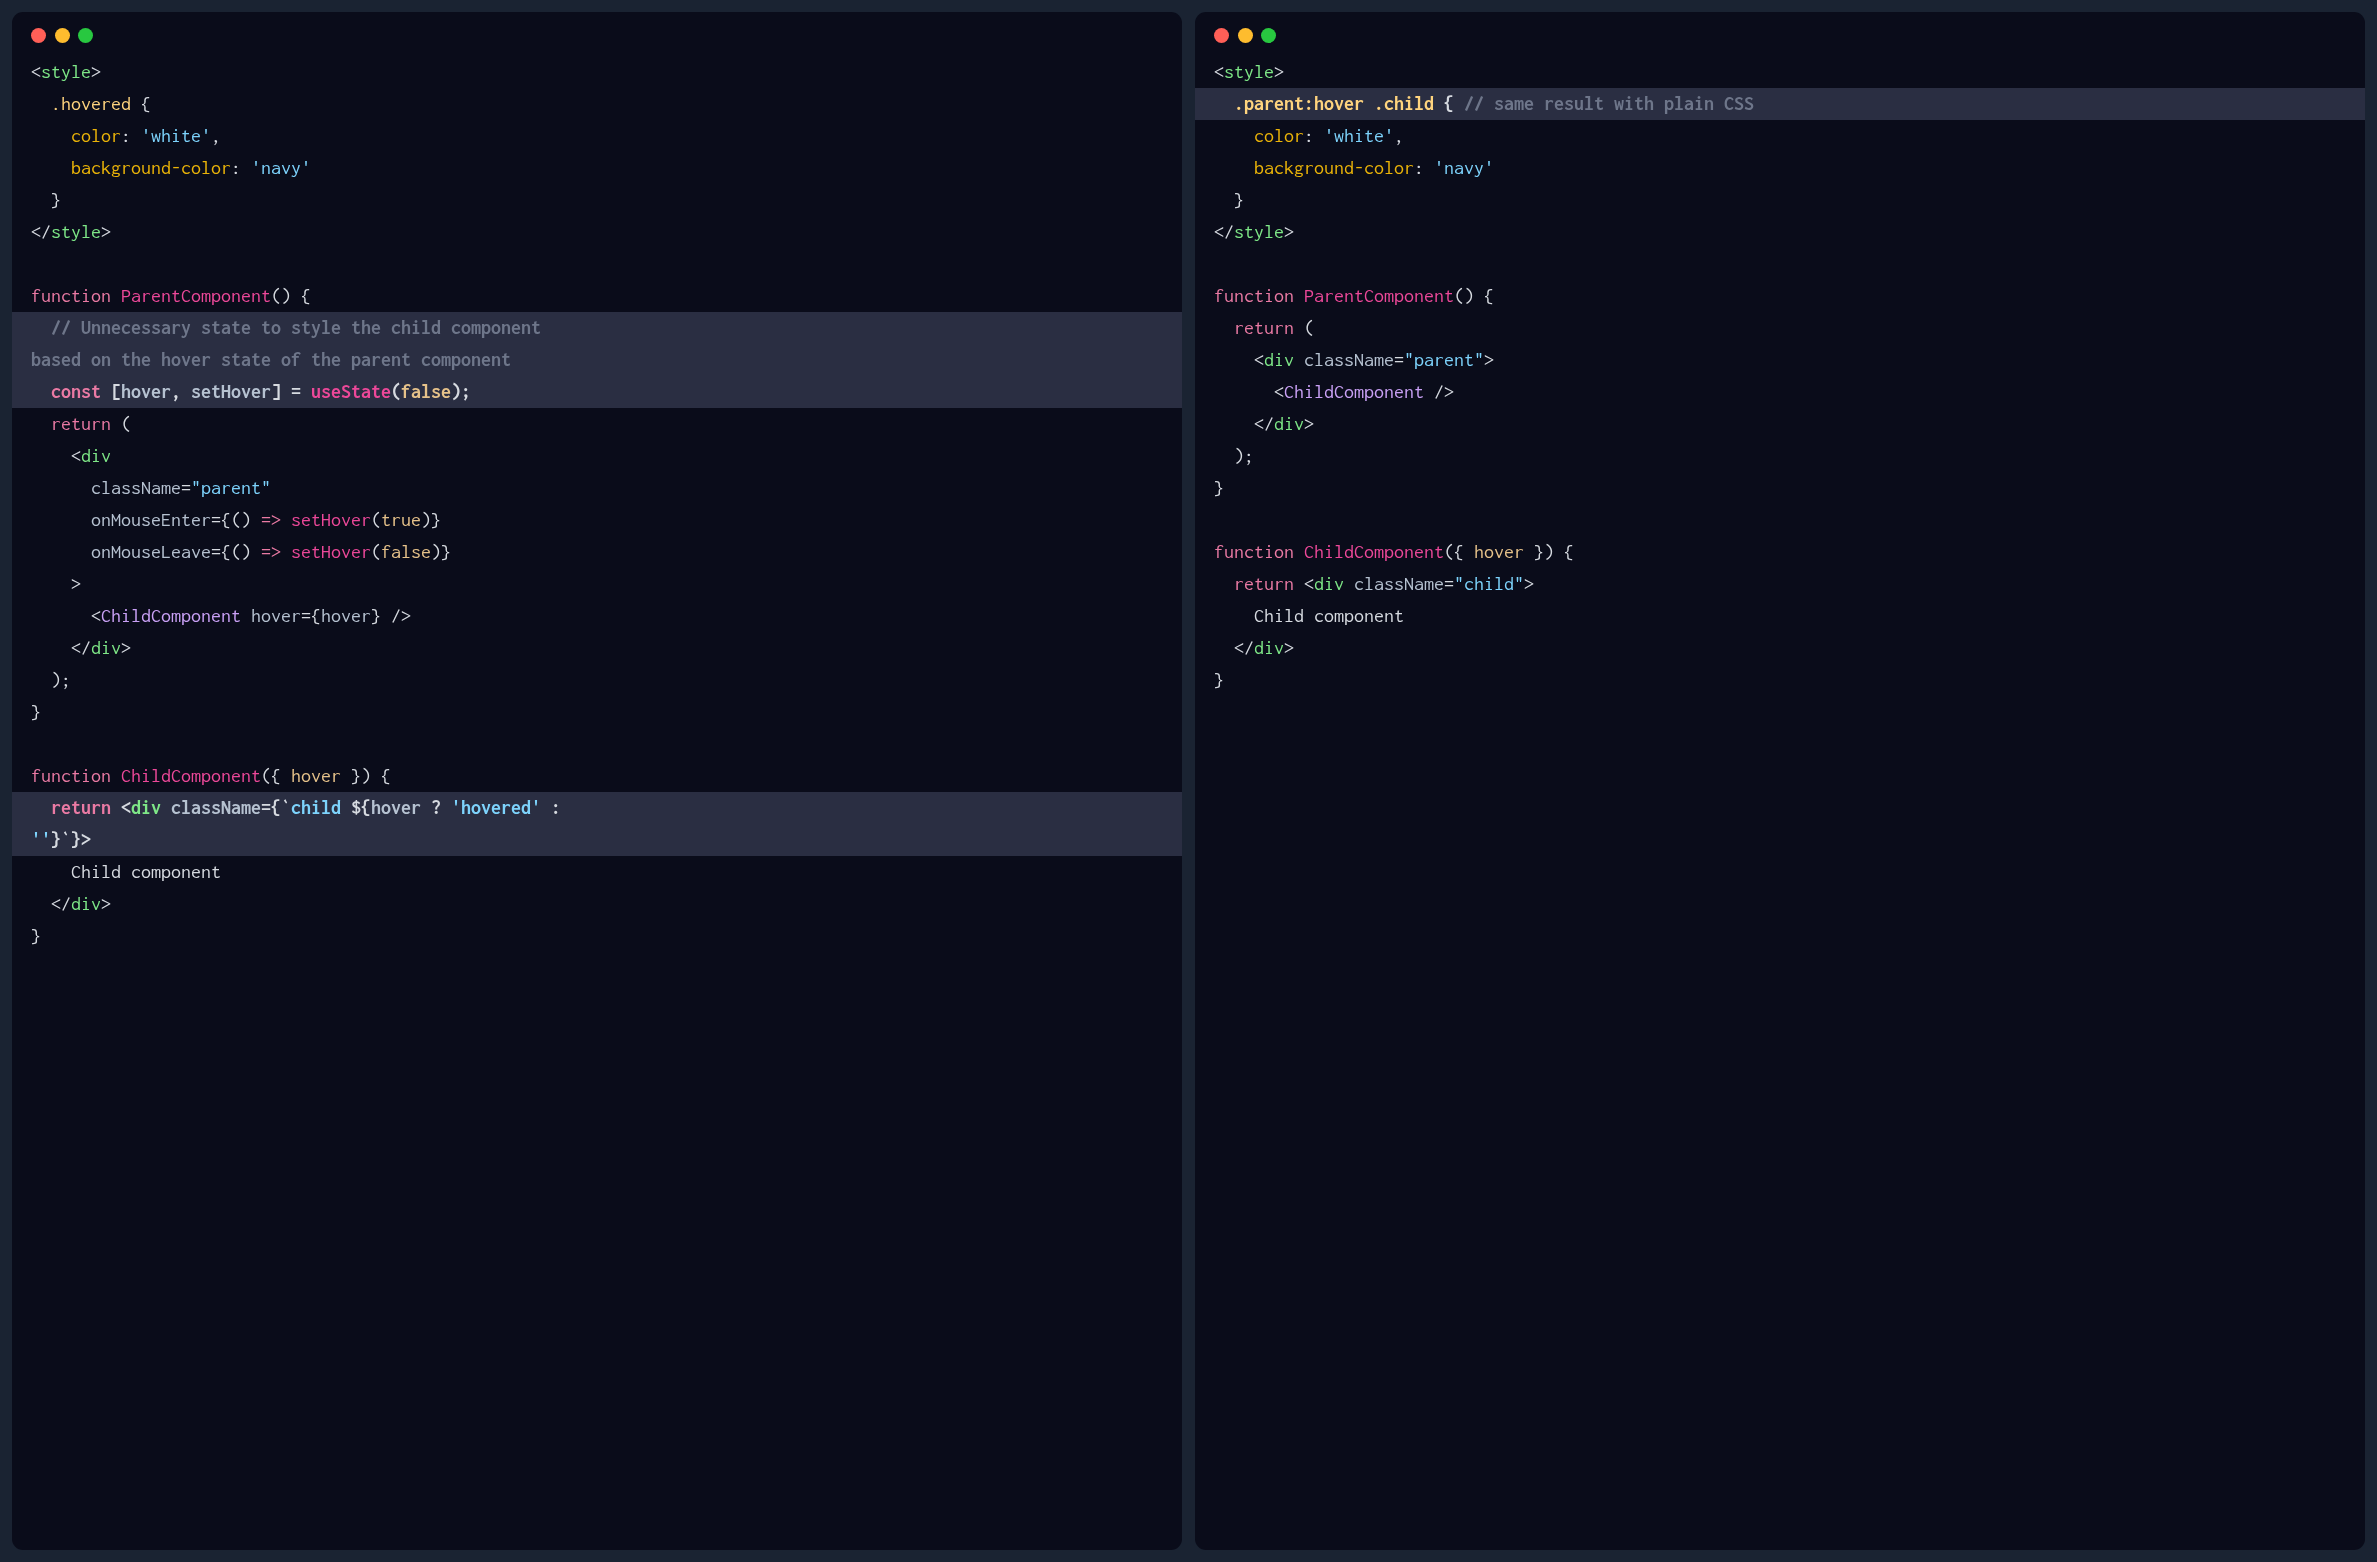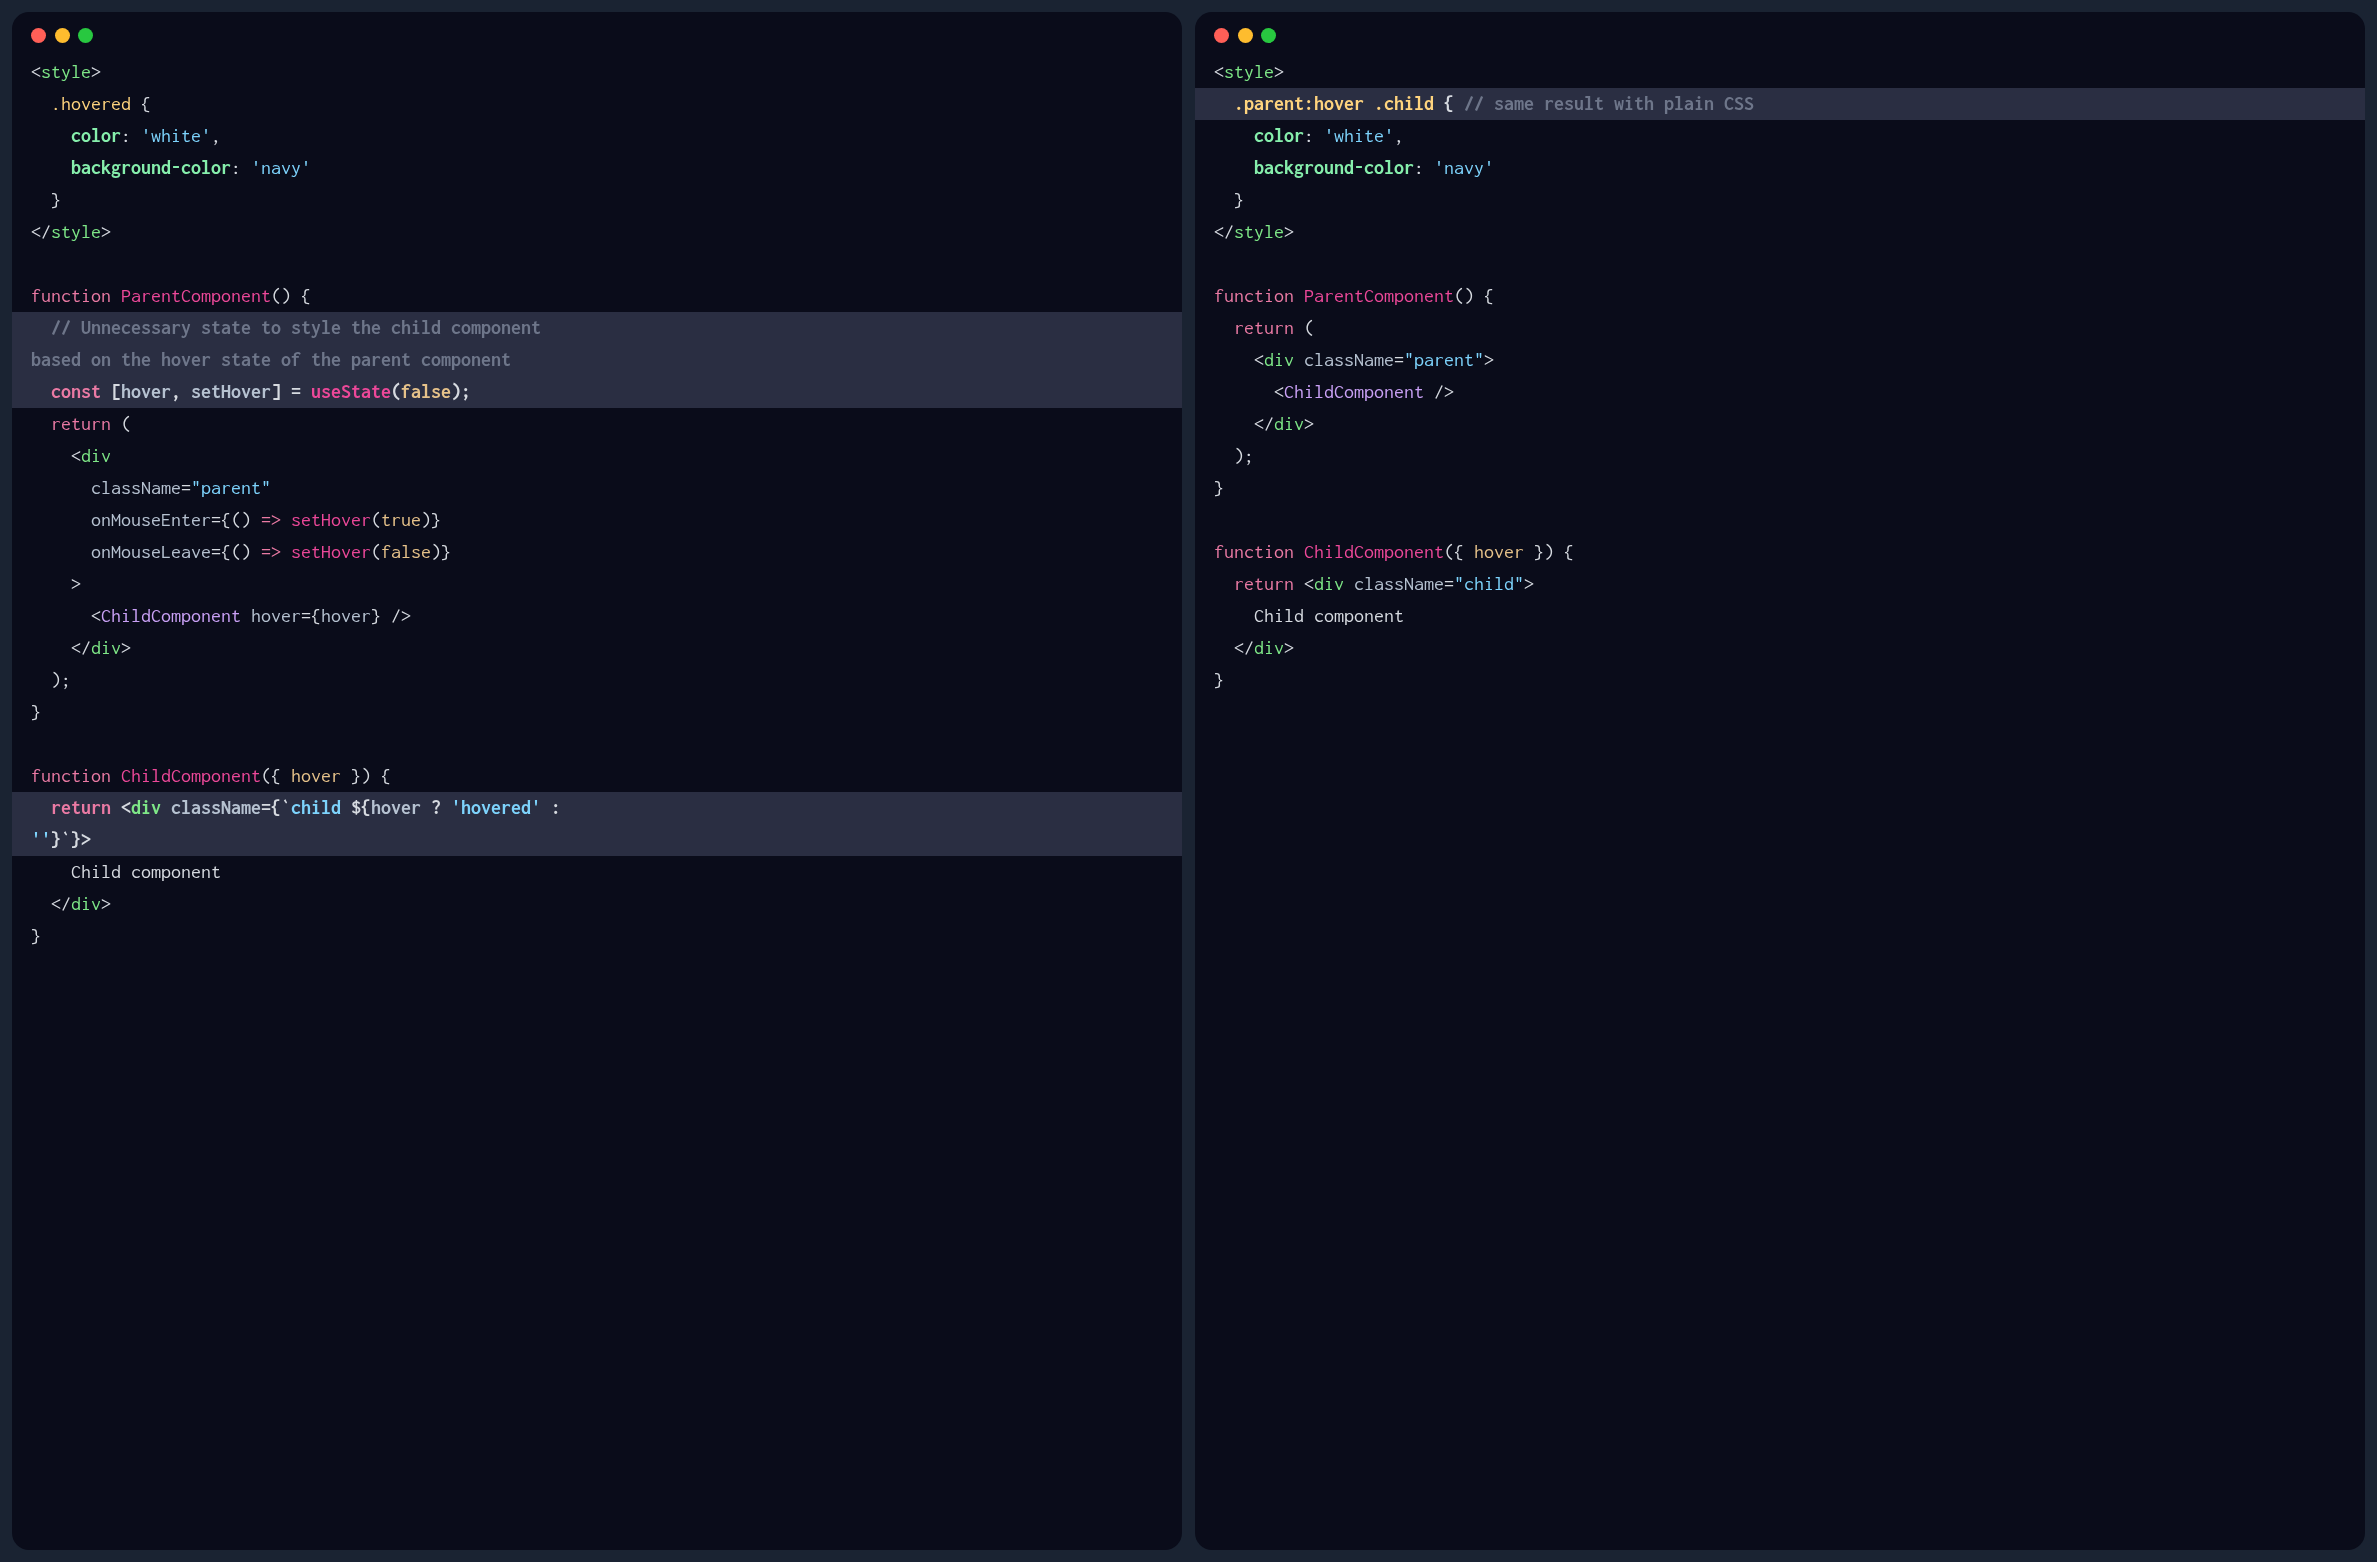--- a/index.html
+++ b/index.html
@@ -9,21 +9,21 @@
     font-size: 20px;
     line-height: 1.6;
     padding: 12.4px;
     display: flex;
     gap: 13.6px;
     min-height: 100vh;
   }
   .window {
     flex: 1;
     background: #0a0c1a;
-    border-radius: 17px;
+    border-radius: 11px;
     overflow: hidden;
     display: flex;
     flex-direction: column;
   }
   .titlebar {
     padding: 16px 18.6px 6.2px 18.6px;
     display: flex;
     gap: 8.7px;
     align-items: center;
   }
@@ -56,21 +56,21 @@
   .t-attr    { color: #b6c2d1; }
   .t-str     { color: #7dd3fc; }
   .t-kw      { color: #ea7aa4; }
   .t-fn      { color: #ec4899; }
   .t-comp    { color: #c9a0f5; }
   .t-param   { color: #e6c28a; }
   .t-bool    { color: #e6c28a; }
   .t-arrow   { color: #ea7aa4; }
   .t-comment { color: #6e768a; }
   .t-css-sel { color: #ffd47e; }
-  .t-css-prop{ color: #86efac; font-weight: bold; }
+  .t-css-prop{ color: #eab308; }
 </style>
 </head>
 <body>
 
 <div class="window">
   <div class="titlebar">
     <span class="dot dot-red"></span>
     <span class="dot dot-yellow"></span>
     <span class="dot dot-green"></span>
   </div>

